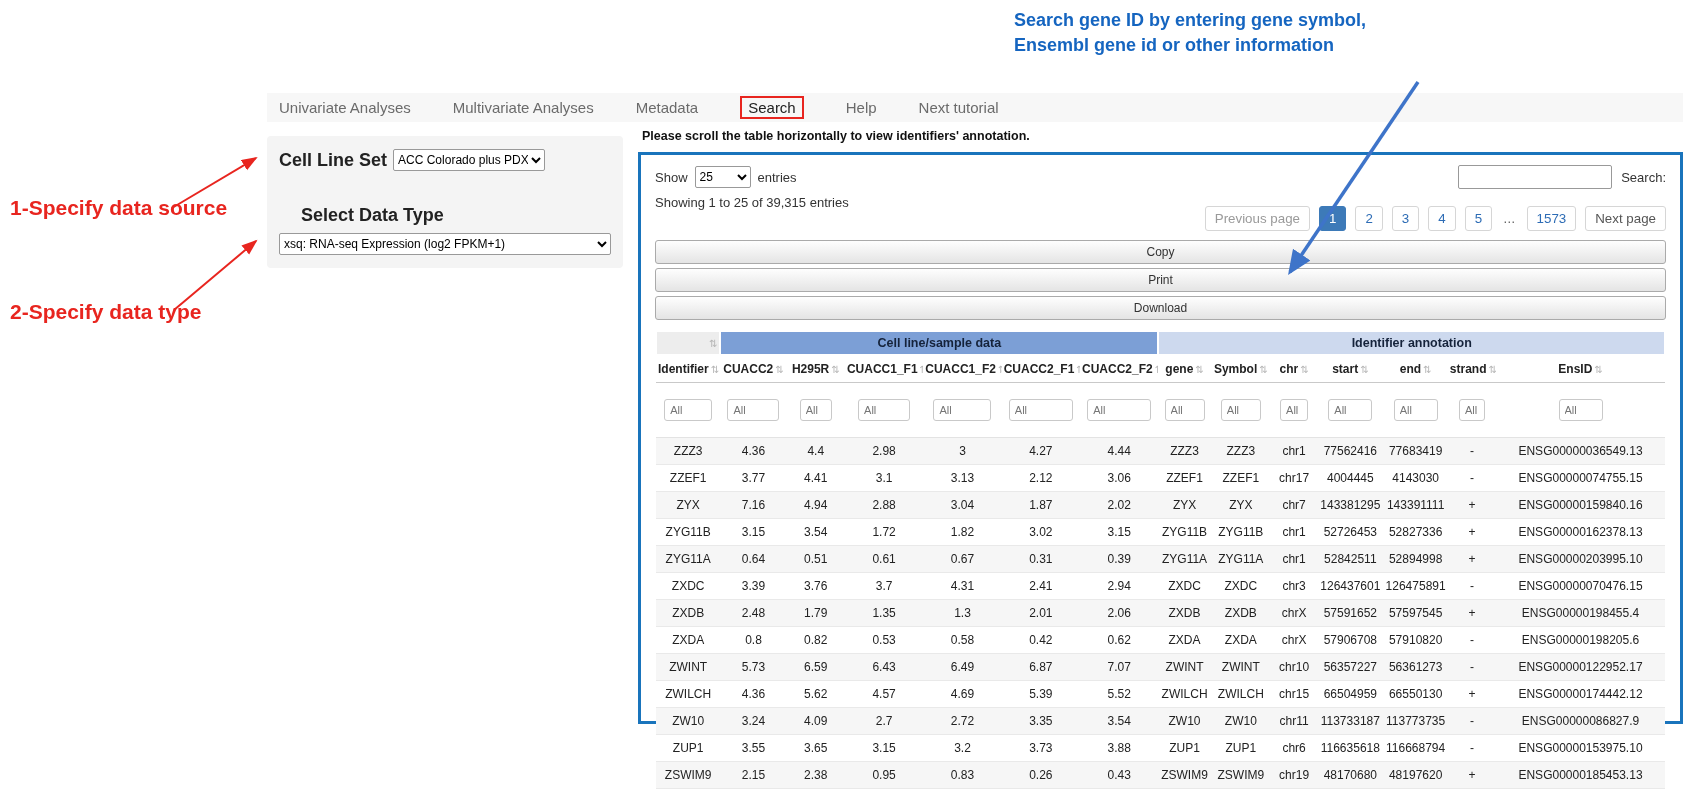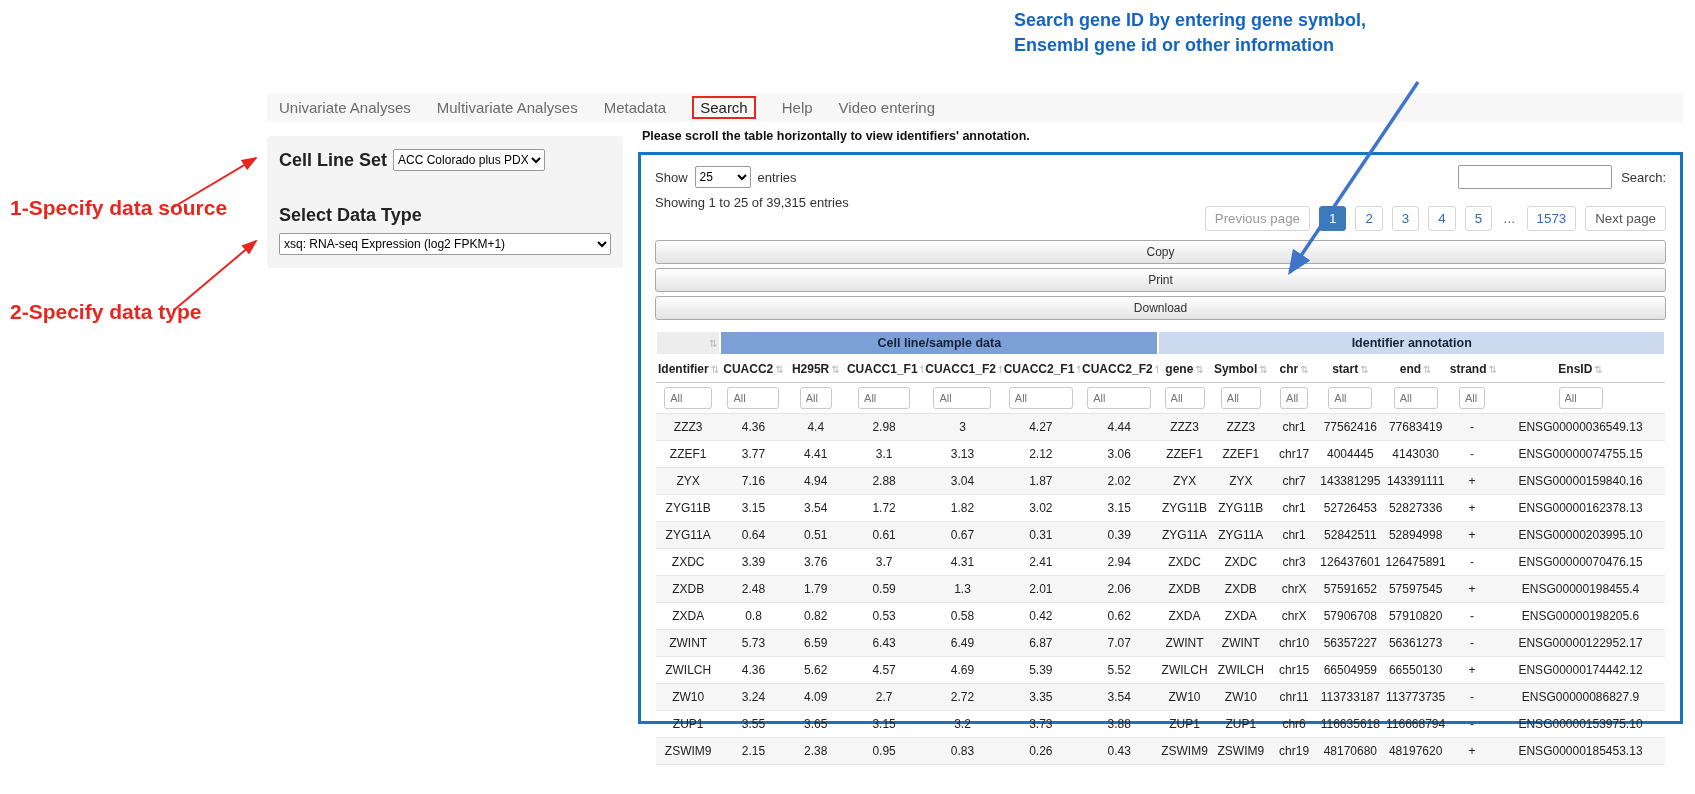--- a/index.html
+++ b/index.html
@@ -29,35 +29,35 @@
     white-space:nowrap;
   }
   .red-note{
     position:absolute; color:var(--annotation-red); font-weight:bold; font-size:21px; white-space:nowrap;
   }
   #red-note-1{ left:10px; top:196px; }
   #red-note-2{ left:10px; top:300px; }
 
   .navbar{
     position:absolute; left:267px; top:93px; width:1416px; height:29px;
-    background:#f7f7f7; display:flex; align-items:center; gap:26px;
+    background:#f7f7f7; display:flex; align-items:center; gap:42px;
     padding:0 12px; font-size:15px; color:#6b6b6b;
   }
   .nav-item{ cursor:pointer; white-space:nowrap; }
   .nav-highlight{ color:#222; border:2px solid var(--annotation-red); padding:1px 6px; }
 
   .left-panel{
     position:absolute; left:267px; top:136px; width:356px; height:132px;
     background:#f4f4f4; border-radius:4px; padding:13px 12px;
   }
   .panel-row1{ display:flex; align-items:center; gap:6px; }
   .panel-label{ font-size:18px; font-weight:bold; color:#222; }
   select{ font-family:"Liberation Sans", sans-serif; font-size:12px; background:#fff; border:1px solid #999; border-radius:2px; height:22px; }
   #cell-line-select{ width:152px; }
-  .data-type-label{ margin-top:34px; }
+  .data-type-label{ margin-top:34px;margin-left:22px; }
   #data-type-select{ margin-top:7px; width:100%; }
 
   .scroll-note{
     position:absolute; left:642px; top:129px; font-size:12.5px; font-weight:bold; color:#111;
   }
 
   .blue-box{
     position:absolute; left:638px; top:152px; width:1045px; height:572px;
     border:3px solid var(--box-border); background:#fff; padding:10px 14px 12px 14px;
   }
@@ -80,21 +80,21 @@
 
   table.gene{ margin-top:10px; width:100%; border-collapse:collapse; table-layout:fixed;
               font-size:12px; text-align:center; color:#222; }
   .group-row th{ font-size:12.5px; font-weight:bold; padding:4px 2px; border:2px solid #fff; }
   .group-blank{ background:#ededed; text-align:right; }
   .group-cell-data{ background:var(--group-blue); color:#15233b; }
   .group-annot{ background:var(--group-light); color:#15233b; }
   .head-row th{ padding:6px 2px; font-weight:bold; font-size:12px; border-bottom:1px solid #c9c9c9;
                 background:#fff; cursor:pointer; white-space:nowrap; overflow:hidden; }
   .sort-icon{ color:#b5b5b5; font-size:10px; margin-left:2px; font-weight:normal; }
-  .filter-row td{ padding:4px 2px; border-bottom:1px solid #e3e3e3; background:#fff; }
+  .filter-row td{ padding:16px 2px; border-bottom:1px solid #e3e3e3; background:#fff; }
   .filter-row input{ height:22px; border:1px solid #c9c9c9; border-radius:3px; font-size:11px;
                      padding:0 5px; color:#777; font-family:inherit; }
   tbody.rows td{ padding:6px 2px; border-bottom:1px solid #e9e9e9; white-space:nowrap; overflow:hidden; }
   tbody.rows tr:nth-child(odd){ background:#f6f6f6; }
 </style>
 </head>
 <body>
 
 <svg class="arrows" width="1695" height="794">
   <defs>
@@ -117,21 +117,21 @@
 
 <div class="red-note" id="red-note-1">1-Specify data source</div>
 <div class="red-note" id="red-note-2">2-Specify data type</div>
 
 <div class="navbar">
     <div class="nav-item">Univariate Analyses</div>
     <div class="nav-item">Multivariate Analyses</div>
     <div class="nav-item">Metadata</div>
     <div class="nav-item nav-highlight">Search</div>
     <div class="nav-item">Help</div>
-    <div class="nav-item">Video entering</div>
+    <div class="nav-item">Next tutorial</div>
   </div>
 
 <div class="left-panel">
   <div class="panel-row1">
     <span class="panel-label">Cell Line Set</span>
     <select id="cell-line-select">
       <option>ACC Colorado plus PDX</option>
     </select>
   </div>
   <div class="panel-label data-type-label">Select Data Type</div>
@@ -328,21 +328,21 @@
           <td>chr3</td>
           <td>126437601</td>
           <td>126475891</td>
           <td>-</td>
           <td>ENSG00000070476.15</td>
         </tr>
         <tr>
           <td>ZXDB</td>
           <td>2.48</td>
           <td>1.79</td>
-          <td>0.59</td>
+          <td>1.35</td>
           <td>1.3</td>
           <td>2.01</td>
           <td>2.06</td>
           <td>ZXDB</td>
           <td>ZXDB</td>
           <td>chrX</td>
           <td>57591652</td>
           <td>57597545</td>
           <td>+</td>
           <td>ENSG00000198455.4</td>

